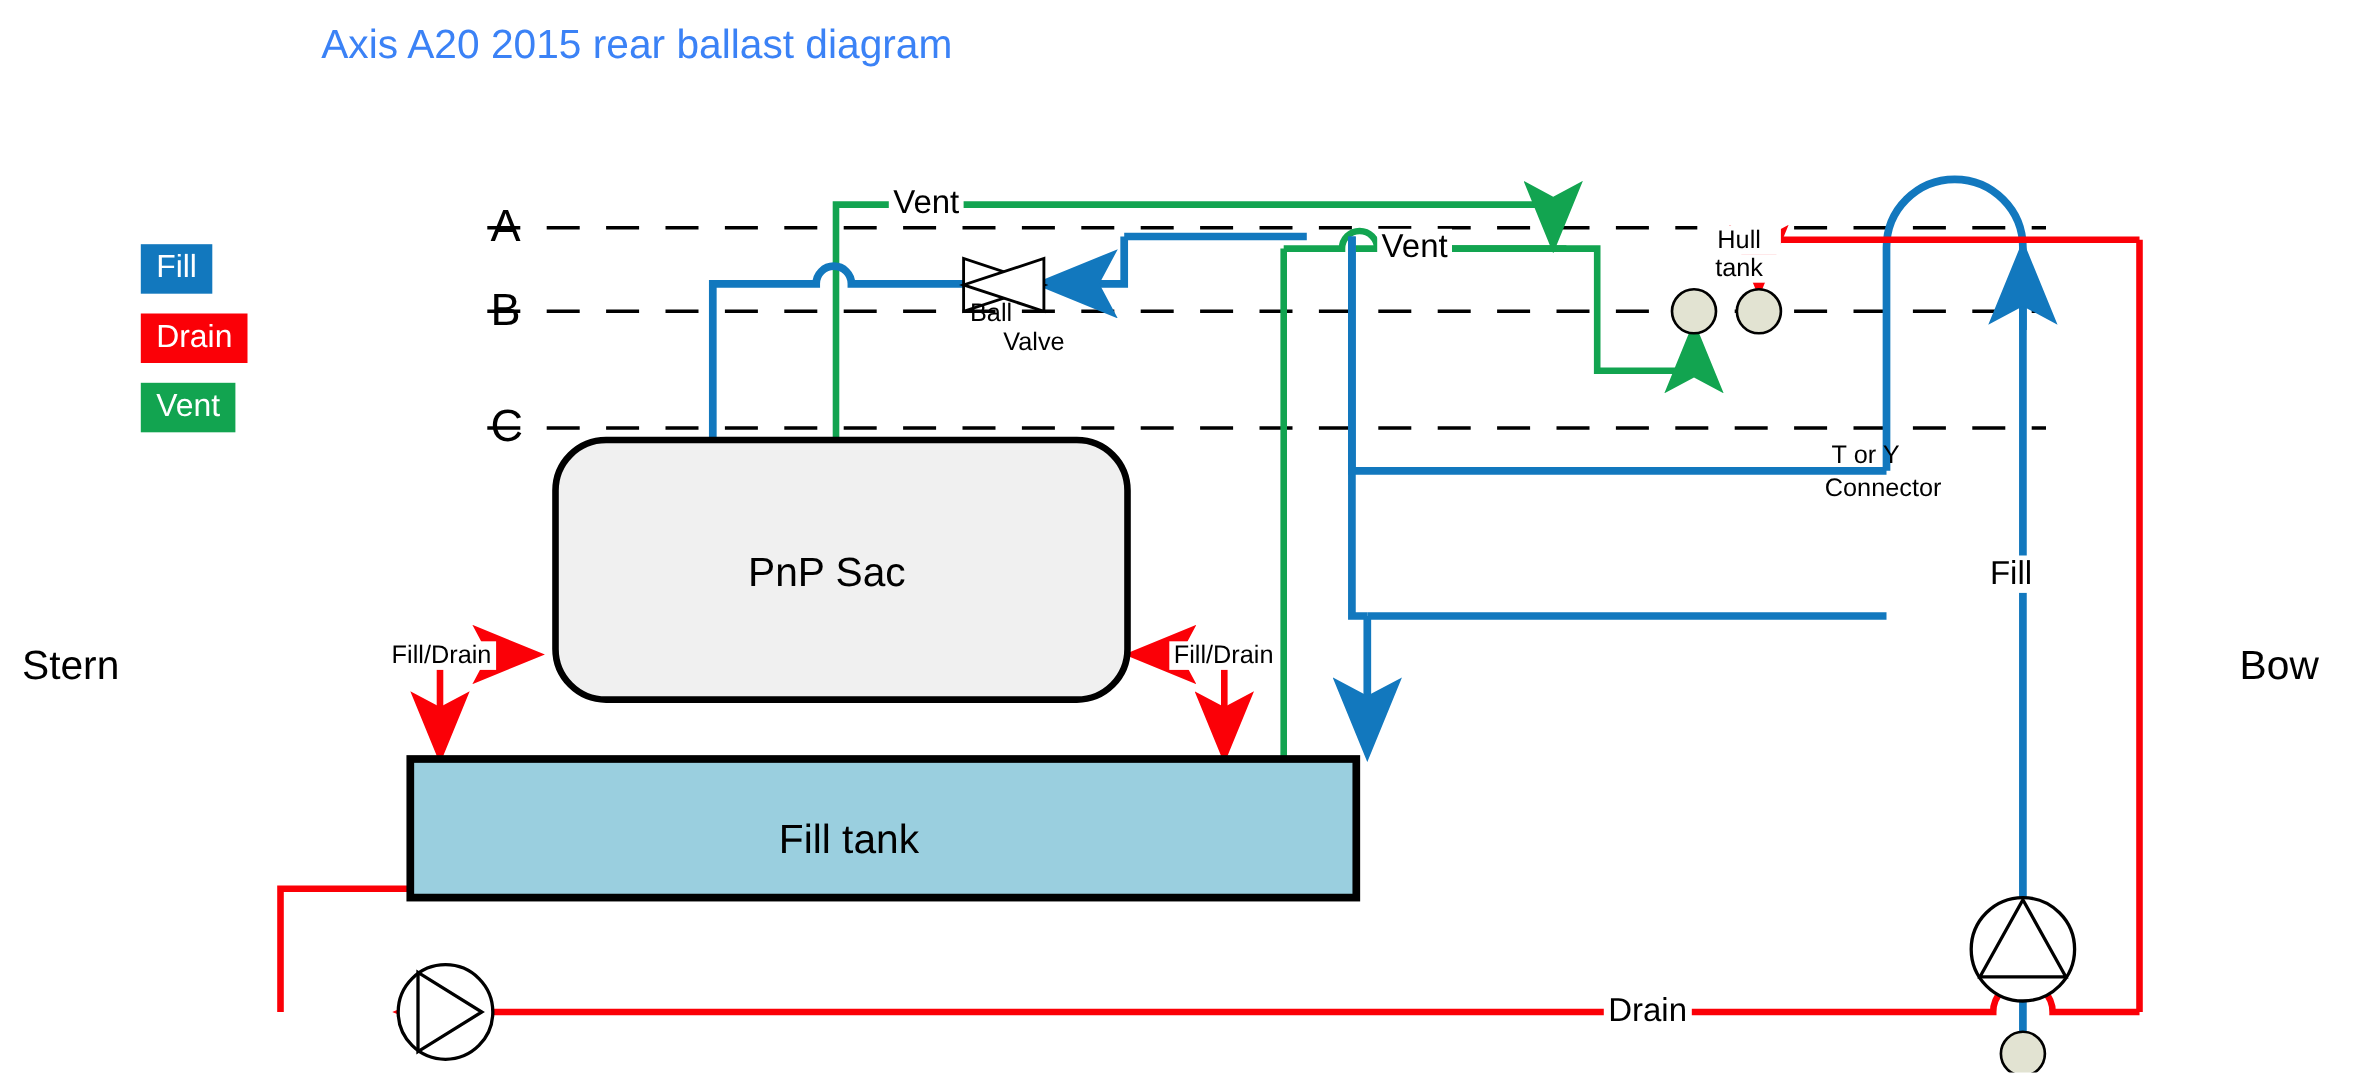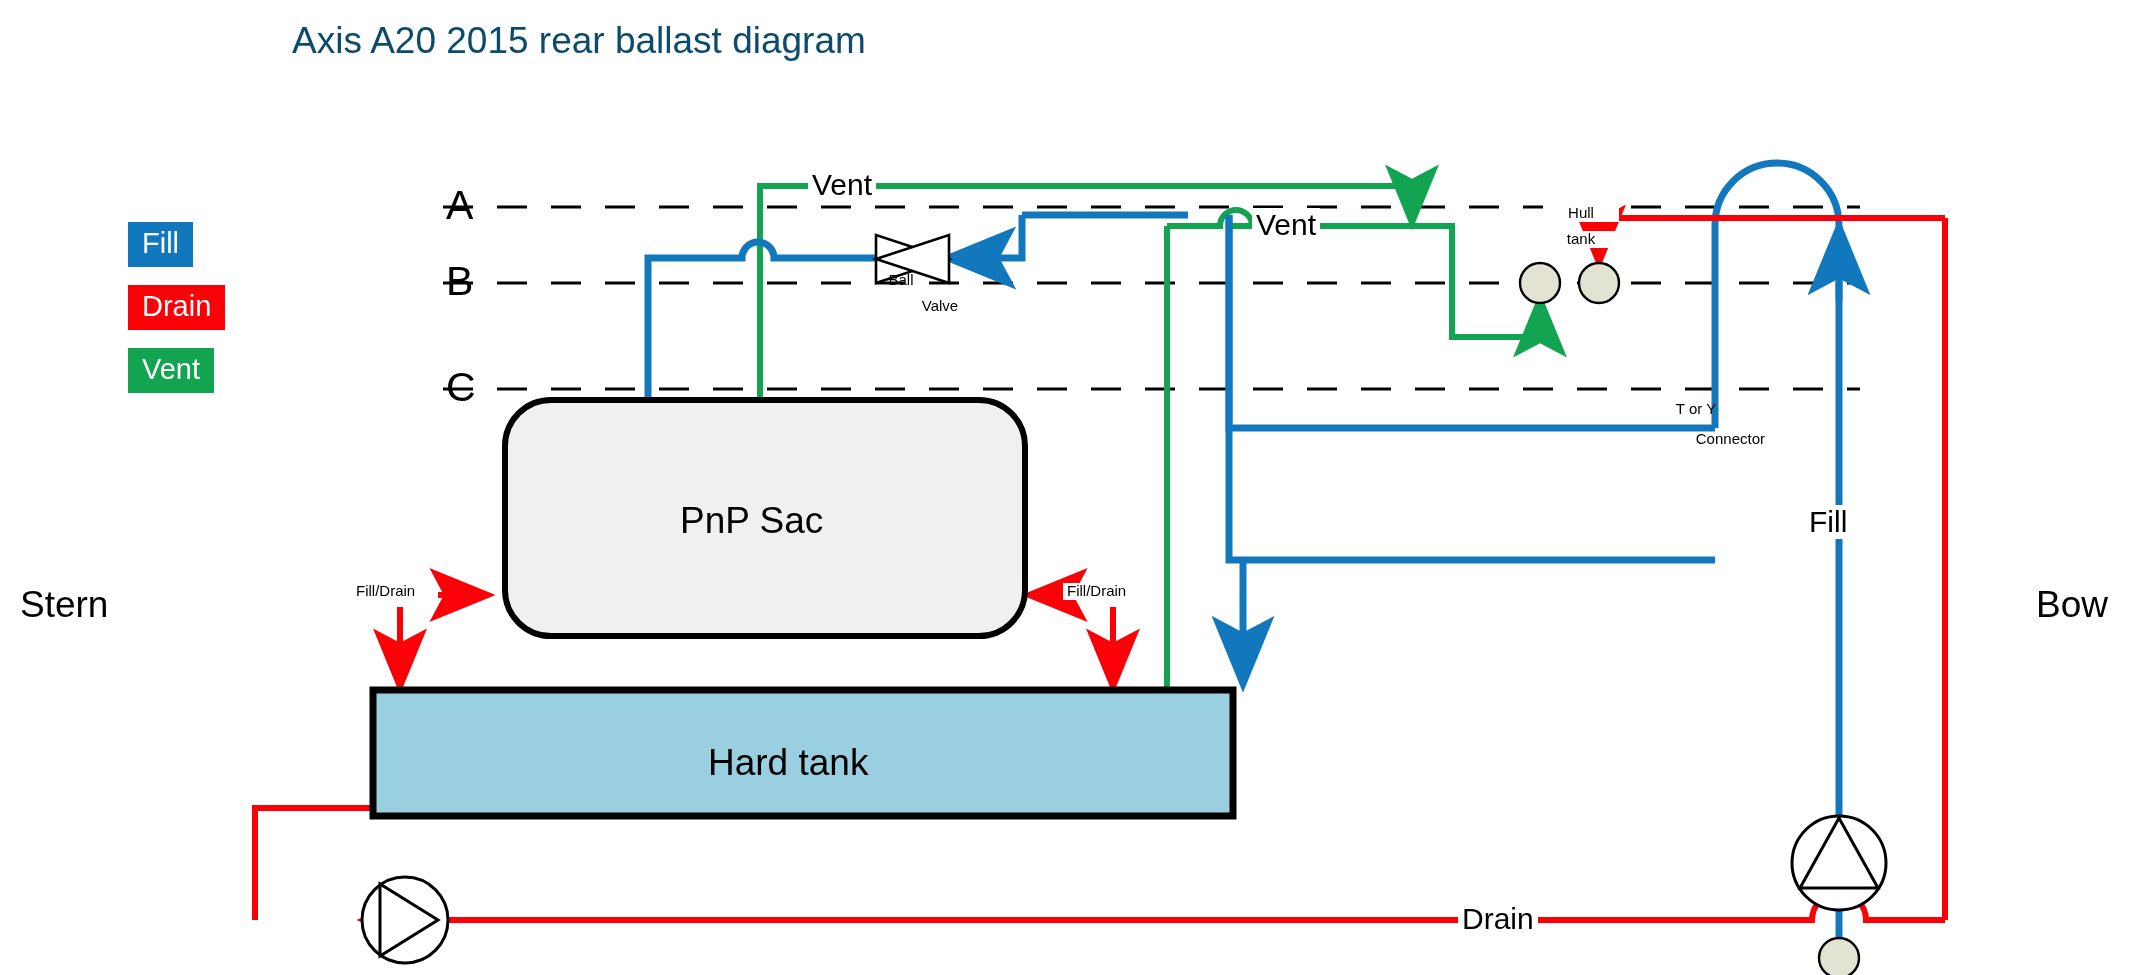--- a/index.html
+++ b/index.html
@@ -10,21 +10,21 @@
     color:#000000;
     overflow:hidden;
     position:relative;
   }
   #stage{position:absolute;left:0;top:0;width:2156px;height:975px;}
   svg#diagram{position:absolute;left:0;top:0;width:2156px;height:975px;}
 
   .ttl{
     position:absolute;
     font-size:37px;
-    color:#0c4a6e;
+    color:#3b82f6;
     white-space:nowrap;
   }
 
   
   .legend{position:absolute;left:128px;top:222px;}
   .legend-item{
     display:block;
     color:#ffffff;
     font-size:29px;
     line-height:1;
@@ -33,21 +33,21 @@
     white-space:nowrap;
     width:max-content;
   }
   .lg-fill{background:#1278be;}
   .lg-drain{background:#fb0007;}
   .lg-vent{background:#12a450;}
 
   
   .lbl{
     position:absolute;
-    font-size:15px;
+    font-size:23px;
     line-height:1.12;
     white-space:nowrap;
     color:#000;
   }
   .lbl.big{font-size:37px;}
   .lbl.mid{font-size:30px;}
   .lbl.axis{font-size:41px;}
   .lbl.ctr{text-align:center;}
   .lbl.white-bg{background:#ffffff;padding:0 4px;}
 </style>
@@ -165,21 +165,21 @@
   </div>
 
   <div class="lbl axis" style="left:446px;top:183px;">A</div>
   <div class="lbl axis" style="left:446px;top:259px;">B</div>
   <div class="lbl axis" style="left:446px;top:365px;">C</div>
 
   <div class="lbl big" style="left:20px;top:584px;">Stern</div>
   <div class="lbl big" style="left:2036px;top:584px;">Bow</div>
 
   <div class="lbl big" style="left:680px;top:500px;">PnP Sac</div>
-  <div class="lbl big" style="left:708px;top:742px;">Hard tank</div>
+  <div class="lbl big" style="left:708px;top:742px;">Fill tank</div>
 
   <div class="lbl ctr" style="left:865px;top:272px;width:72px;">Ball</div>
   <div class="lbl ctr" style="left:904px;top:298px;width:72px;">Valve</div>
 
   <div class="lbl ctr white-bg" style="left:1543px;top:205px;width:68px;">Hull</div>
   <div class="lbl ctr white-bg" style="left:1543px;top:231px;width:68px;">tank</div>
 
   <div class="lbl ctr" style="left:1641px;top:401px;width:110px;">T or Y</div>
   <div class="lbl ctr" style="left:1629px;top:431px;width:136px;text-align:right;">Connector</div>
 

